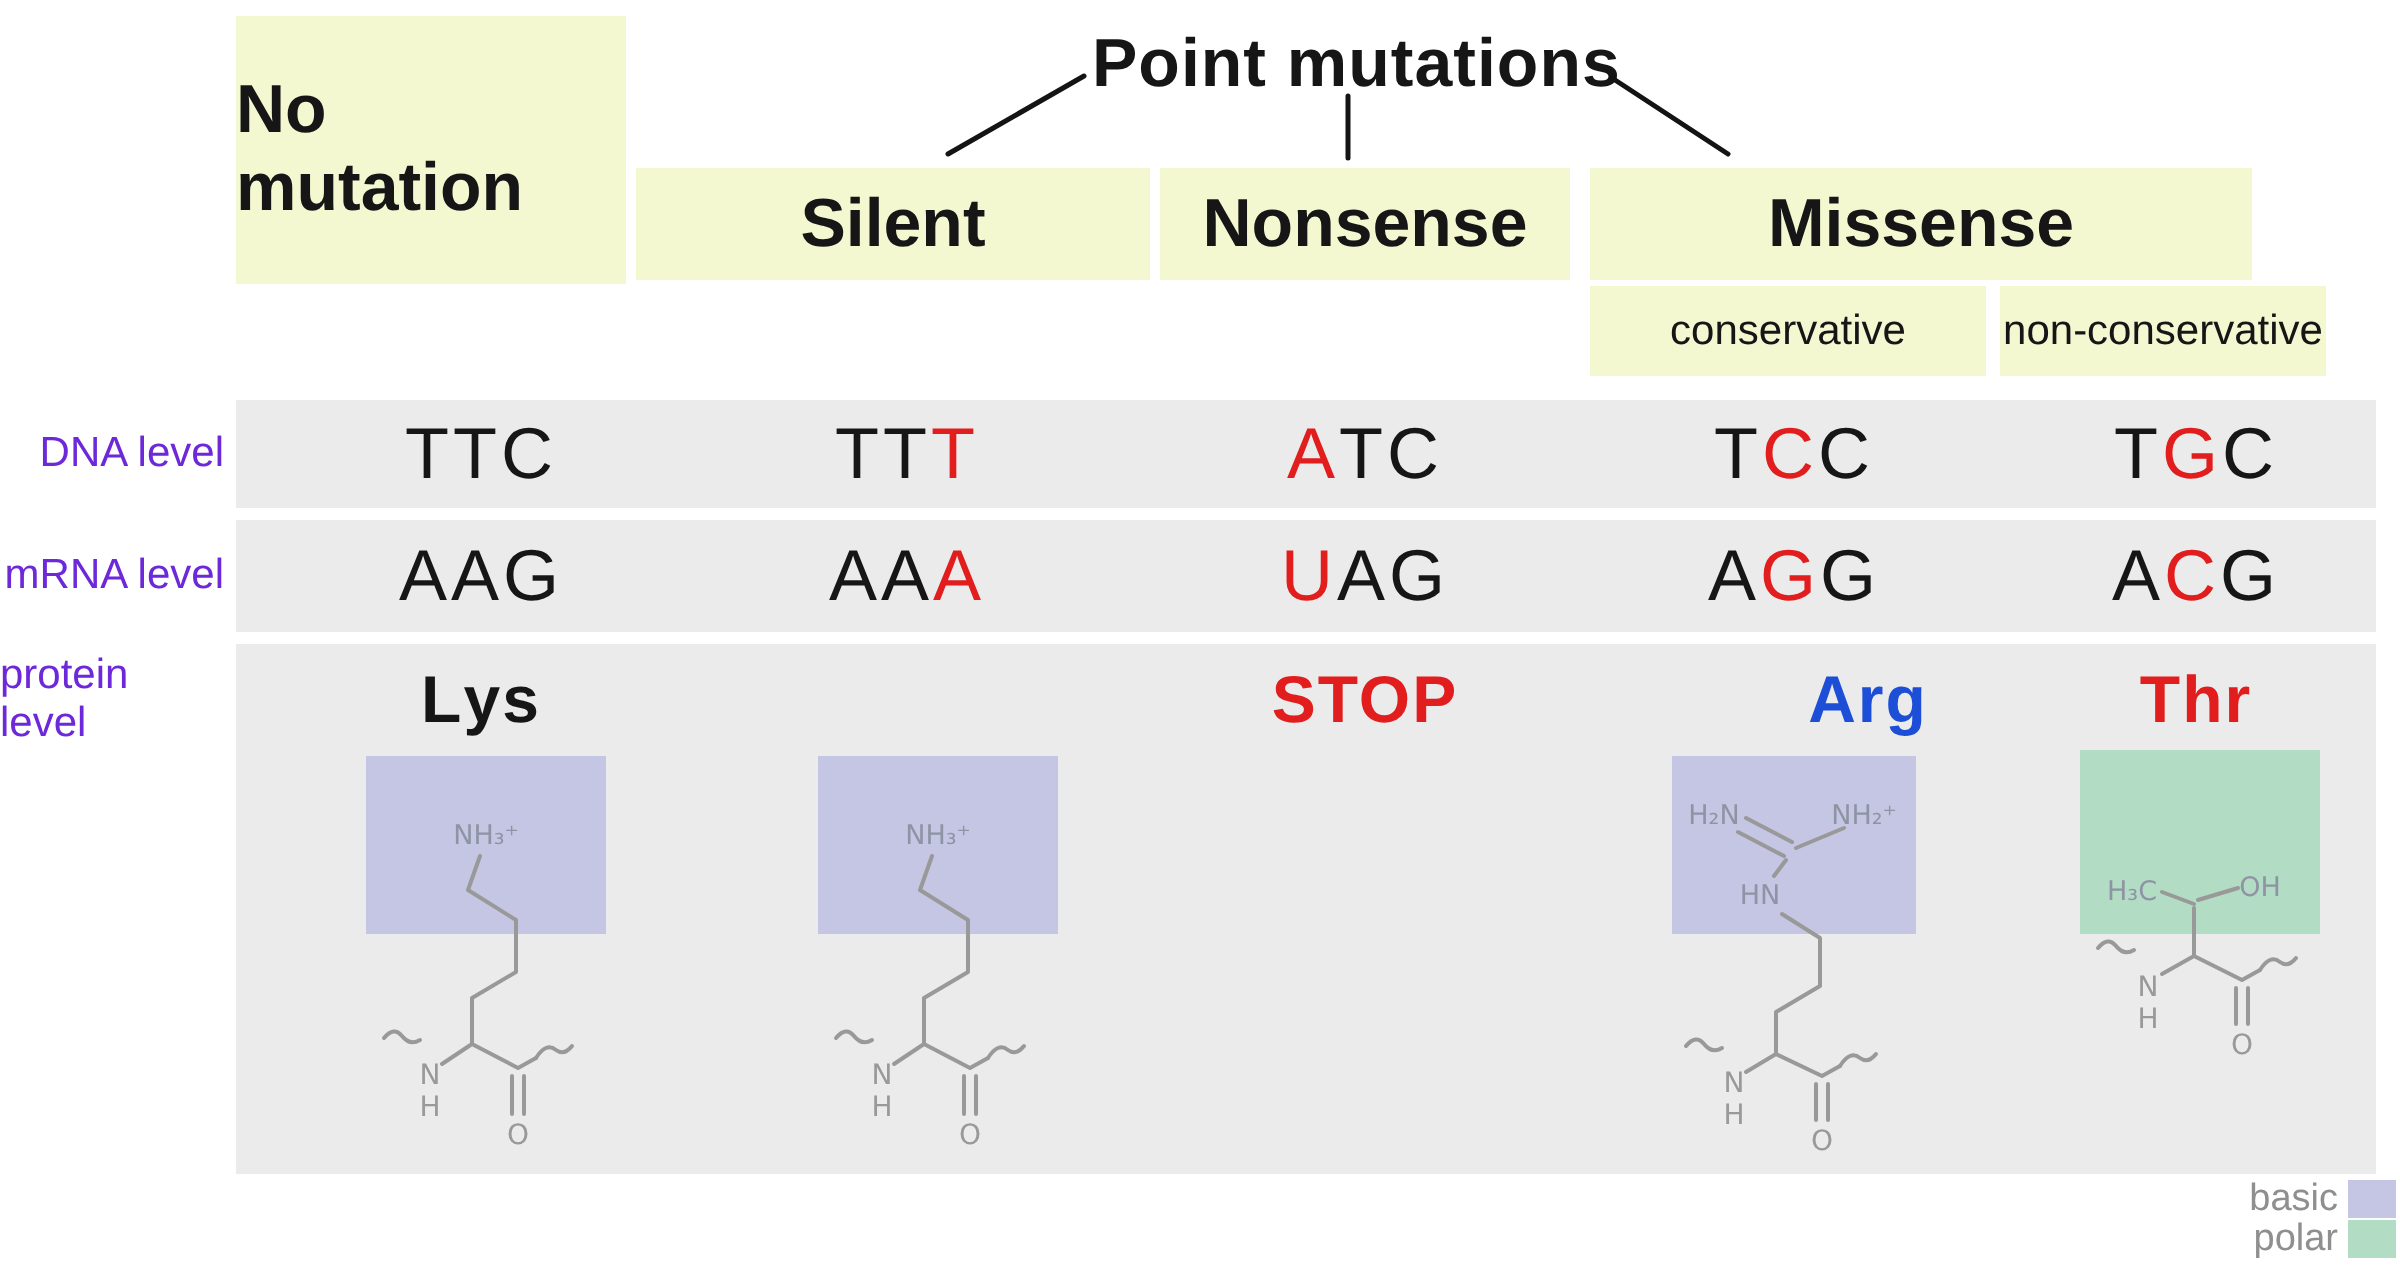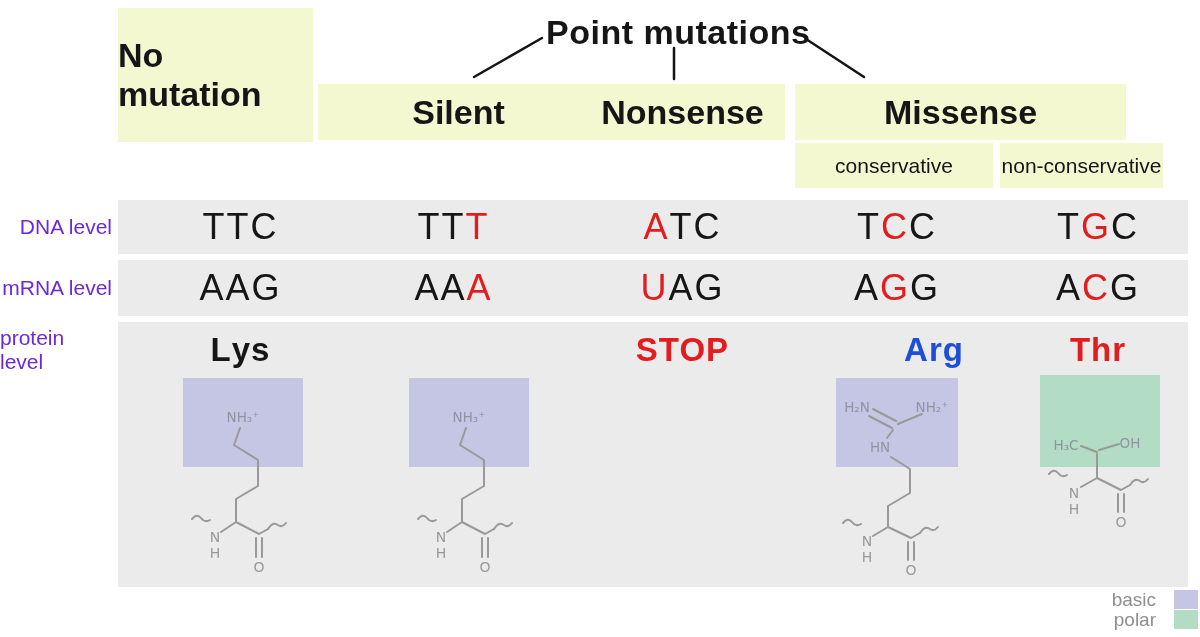--- a/index.html
+++ b/index.html
@@ -19,39 +19,39 @@
   .codon{font-size:36px;letter-spacing:2px;}
   .protein{font-size:33px;font-weight:bold;letter-spacing:1px;}
   .pstrip{position:absolute;left:0;top:0;width:100%;height:56px;}
   .struct{position:absolute;}
   .bond{stroke:var(--bond);stroke-width:2;fill:none;stroke-linecap:round;stroke-linejoin:round;}
   .hbox-basic{fill:var(--basic);}
   .hbox-polar{fill:var(--polar);}
   .atom{font-family:"DejaVu Sans",sans-serif;font-size:13.5px;fill:var(--atom_label);text-anchor:middle;}
   .batom{font-family:"DejaVu Sans",sans-serif;font-size:14px;fill:var(--bond);text-anchor:middle;}
   .legend{position:absolute;right:2px;top:590px;display:flex;flex-direction:column;gap:1px;}
-  .legend-row{display:flex;align-items:center;justify-content:flex-end;gap:18px;height:19px;}
+  .legend-row{display:flex;align-items:center;justify-content:flex-end;gap:5px;height:19px;}
   .legend-label{font-size:19px;color:#8f8f8f;min-width:46px;text-align:right;}
   .legend-swatch{width:24px;height:19px;display:inline-block;}
 </style>
 </head>
 <body>
 
 <div class="stage">
 
   <div class="title">Point mutations</div>
 
   <svg class="connectors">
     <line class="cline" x1="542" y1="38" x2="474" y2="77"></line>
     <line class="cline" x1="674" y1="48" x2="674" y2="79"></line>
     <line class="cline" x1="806" y1="39" x2="864" y2="77"></line>
   </svg>
 
   <div class="hdr hdr-big" style="left:118px;top:8px;width:195px;height:134px;">No mutation</div>
-  <div class="hdr hdr-big" style="left:318px;top:84px;width:257px;height:56px;padding-left:12px;">Silent</div>
+  <div class="hdr hdr-big" style="left:318px;top:84px;width:257px;height:56px;">Silent</div>
   <div class="hdr hdr-big" style="left:580px;top:84px;width:205px;height:56px;">Nonsense</div>
   <div class="hdr hdr-big" style="left:795px;top:84px;width:331px;height:56px;">Missense</div>
   <div class="hdr hdr-sub" style="left:795px;top:143px;width:198px;height:45px;">conservative</div>
   <div class="hdr hdr-sub" style="left:1000px;top:143px;width:163px;height:45px;">non-conservative</div>
 
   <div class="rowlabel" style="top:200px;height:54px;">DNA level</div>
   <div class="rowlabel" style="top:260px;height:56px;">mRNA level</div>
   <div class="rowlabel" style="top:322px;height:56px;">protein level</div>
 
   <div class="grow" style="top:200px;height:54px;">

